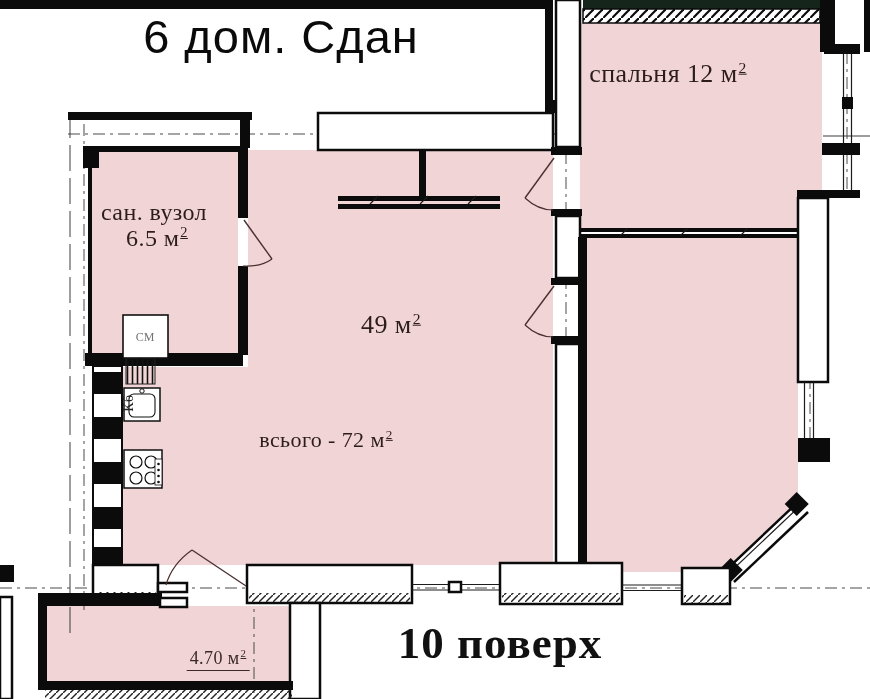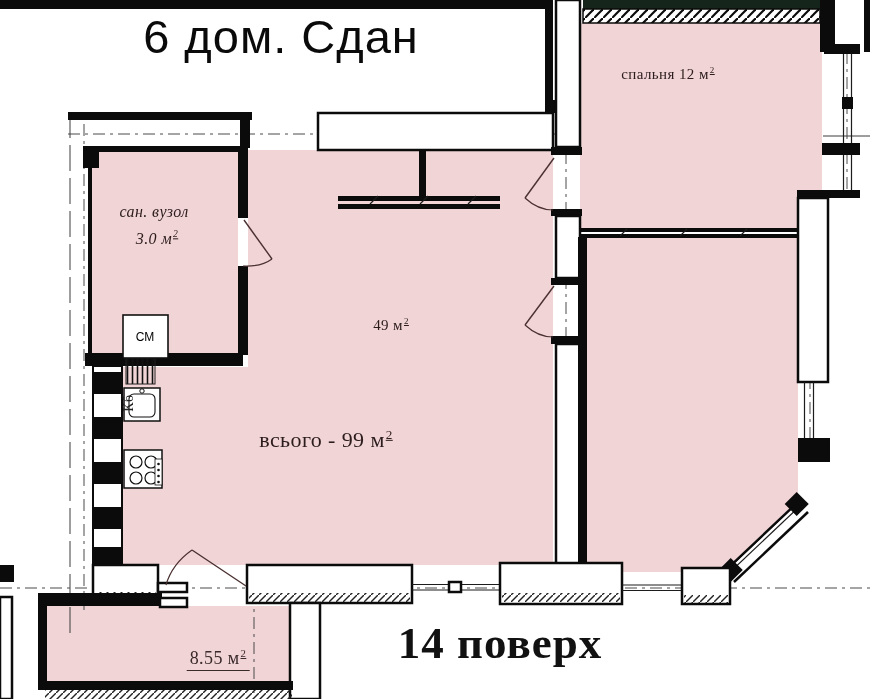--- a/index.html
+++ b/index.html
@@ -21,27 +21,27 @@
   .dash{stroke:#4a4a4a;stroke-width:1;fill:none;stroke-dasharray:12 5 3 5;}
   .frame{stroke:#1c1c1c;stroke-width:1.2;fill:none;}
   .leaf{stroke:#4a3030;stroke-width:1.4;fill:none;}
   .arc{stroke:#4a3030;stroke-width:1.2;fill:none;}
 
   .lbl{
     position:absolute;transform:translate(-50%,-50%);
     white-space:nowrap;color:#2c1c1c;letter-spacing:.4px;
   }
   .lbl sup{font-size:60%;vertical-align:super;text-decoration:underline;margin-left:1px;}
-  .room-lbl{font-size:15px;}
-  .small-lbl{font-size:16px;font-style:italic;}
+  .room-lbl{font-size:26px;}
+  .small-lbl{font-size:24px;}
   .total-lbl{font-size:22px;}
   .balcony-lbl{font-size:18px;color:#3a2a2a;border-bottom:1.5px solid #3a2a2a;padding:0 3px 1px 3px;}
   .title-lbl{font-family:"Liberation Sans",sans-serif;font-size:47px;color:#0a0a0a;letter-spacing:1px;}
   .floor-lbl{font-size:45px;font-weight:700;color:#111;letter-spacing:1px;}
-  .appl-lbl{font-family:Liberation Sans, sans-serif;font-size:12px;color:#000000;letter-spacing:0;}
+  .appl-lbl{font-family:Liberation Serif, serif;font-size:12px;color:#737373;letter-spacing:0;}
   .sink-lbl{font-size:14px;transform:translate(-50%,-50%) rotate(-90deg);color:#222;}
 </style>
 </head>
 <body>
 
 <div class="stage">
 
 <svg width="870" height="699" viewBox="0 0 870 699">
   <defs>
     <pattern id="hatch" width="9" height="9" patternUnits="userSpaceOnUse">
@@ -227,42 +227,42 @@
 </svg>
 
   <div class="lbl title-lbl" style="left:281px;top:36px;">
     <span>6 дом. Сдан</span>
   </div>
 
   <div class="lbl small-lbl" style="left:154px;top:212px;">
     <span>сан. вузол</span>
   </div>
   <div class="lbl small-lbl" style="left:157px;top:238px;">
-    <span>3.0 м</span><sup>2</sup>
+    <span>6.5 м</span><sup>2</sup>
   </div>
 
   <div class="lbl room-lbl" style="left:391px;top:325px;">
     <span>49 м</span><sup>2</sup>
   </div>
 
   <div class="lbl total-lbl" style="left:326px;top:440px;">
-    <span>всього - 99 м</span><sup>2</sup>
+    <span>всього - 72 м</span><sup>2</sup>
   </div>
 
   <div class="lbl room-lbl" style="left:668px;top:74px;">
     <span>спальня 12 м</span><sup>2</sup>
   </div>
 
 
   <div class="lbl balcony-lbl" style="left:218px;top:659px;">
-    <span>8.55 м</span><sup>2</sup>
+    <span>4.70 м</span><sup>2</sup>
   </div>
 
   <div class="lbl floor-lbl" style="left:500px;top:643px;">
-    <span>14 поверх</span>
+    <span>10 поверх</span>
   </div>
 
   <div class="lbl appl-lbl" style="left:145px;top:337px;">
     <span>СМ</span>
   </div>
 
   <div class="lbl sink-lbl" style="left:129px;top:403px;">
     <span>Кб</span>
   </div>
 

